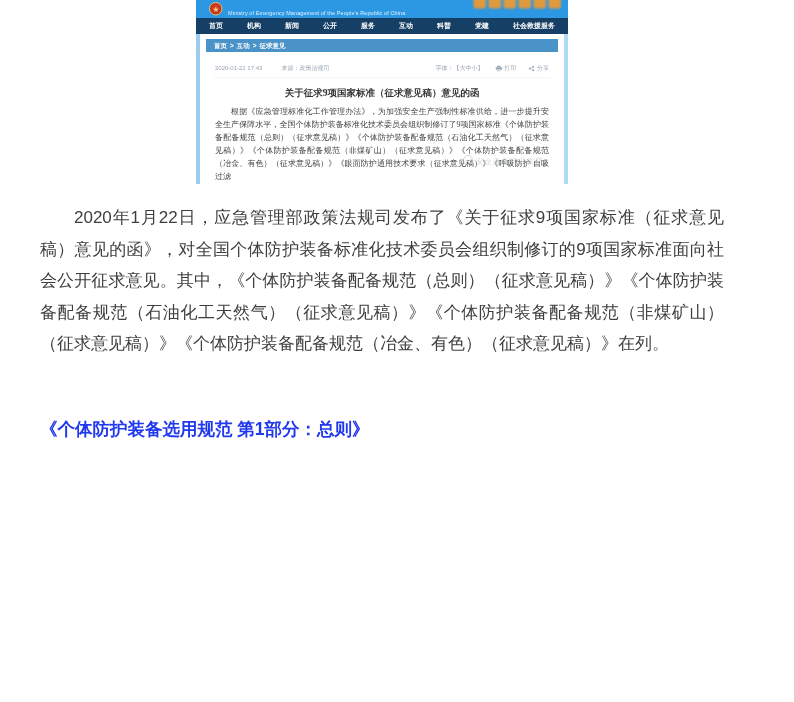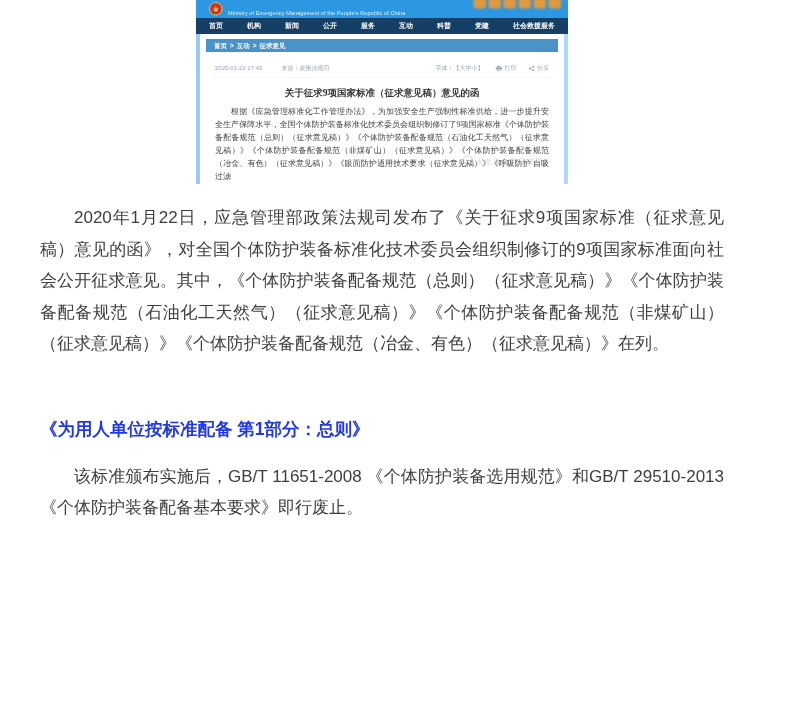--- a/index.html
+++ b/index.html
@@ -129,17 +129,16 @@
 
           <div class="watermark">安全应急产业资讯</div>
         </div>
       </div>
 
     </div>
   </div>
 
   <div class="article">
     <p class="p1">2020年1月22日，应急管理部政策法规司发布了《关于征求9项国家标准（征求意见稿）意见的函》，对全国个体防护装备标准化技术委员会组织制修订的9项国家标准面向社会公开征求意见。其中，《个体防护装备配备规范（总则）（征求意见稿）》《个体防护装备配备规范（石油化工天然气）（征求意见稿）》《个体防护装备配备规范（非煤矿山）（征求意见稿）》《个体防护装备配备规范（冶金、有色）（征求意见稿）》在列。</p>
-    <h2>《为用人单位按标准配备 第1部分：总则》</h2>
-    <p class="p3">该标准颁布实施后，GB/T 11651-2008 《个体防护装备选用规范》和GB/T 29510-2013 《个体防护装备配备基本要求》即行废止。</p>
+    <h2>《个体防护装备选用规范 第1部分：总则》</h2>
   </div>
 
 </div>
 
 </body></html>

